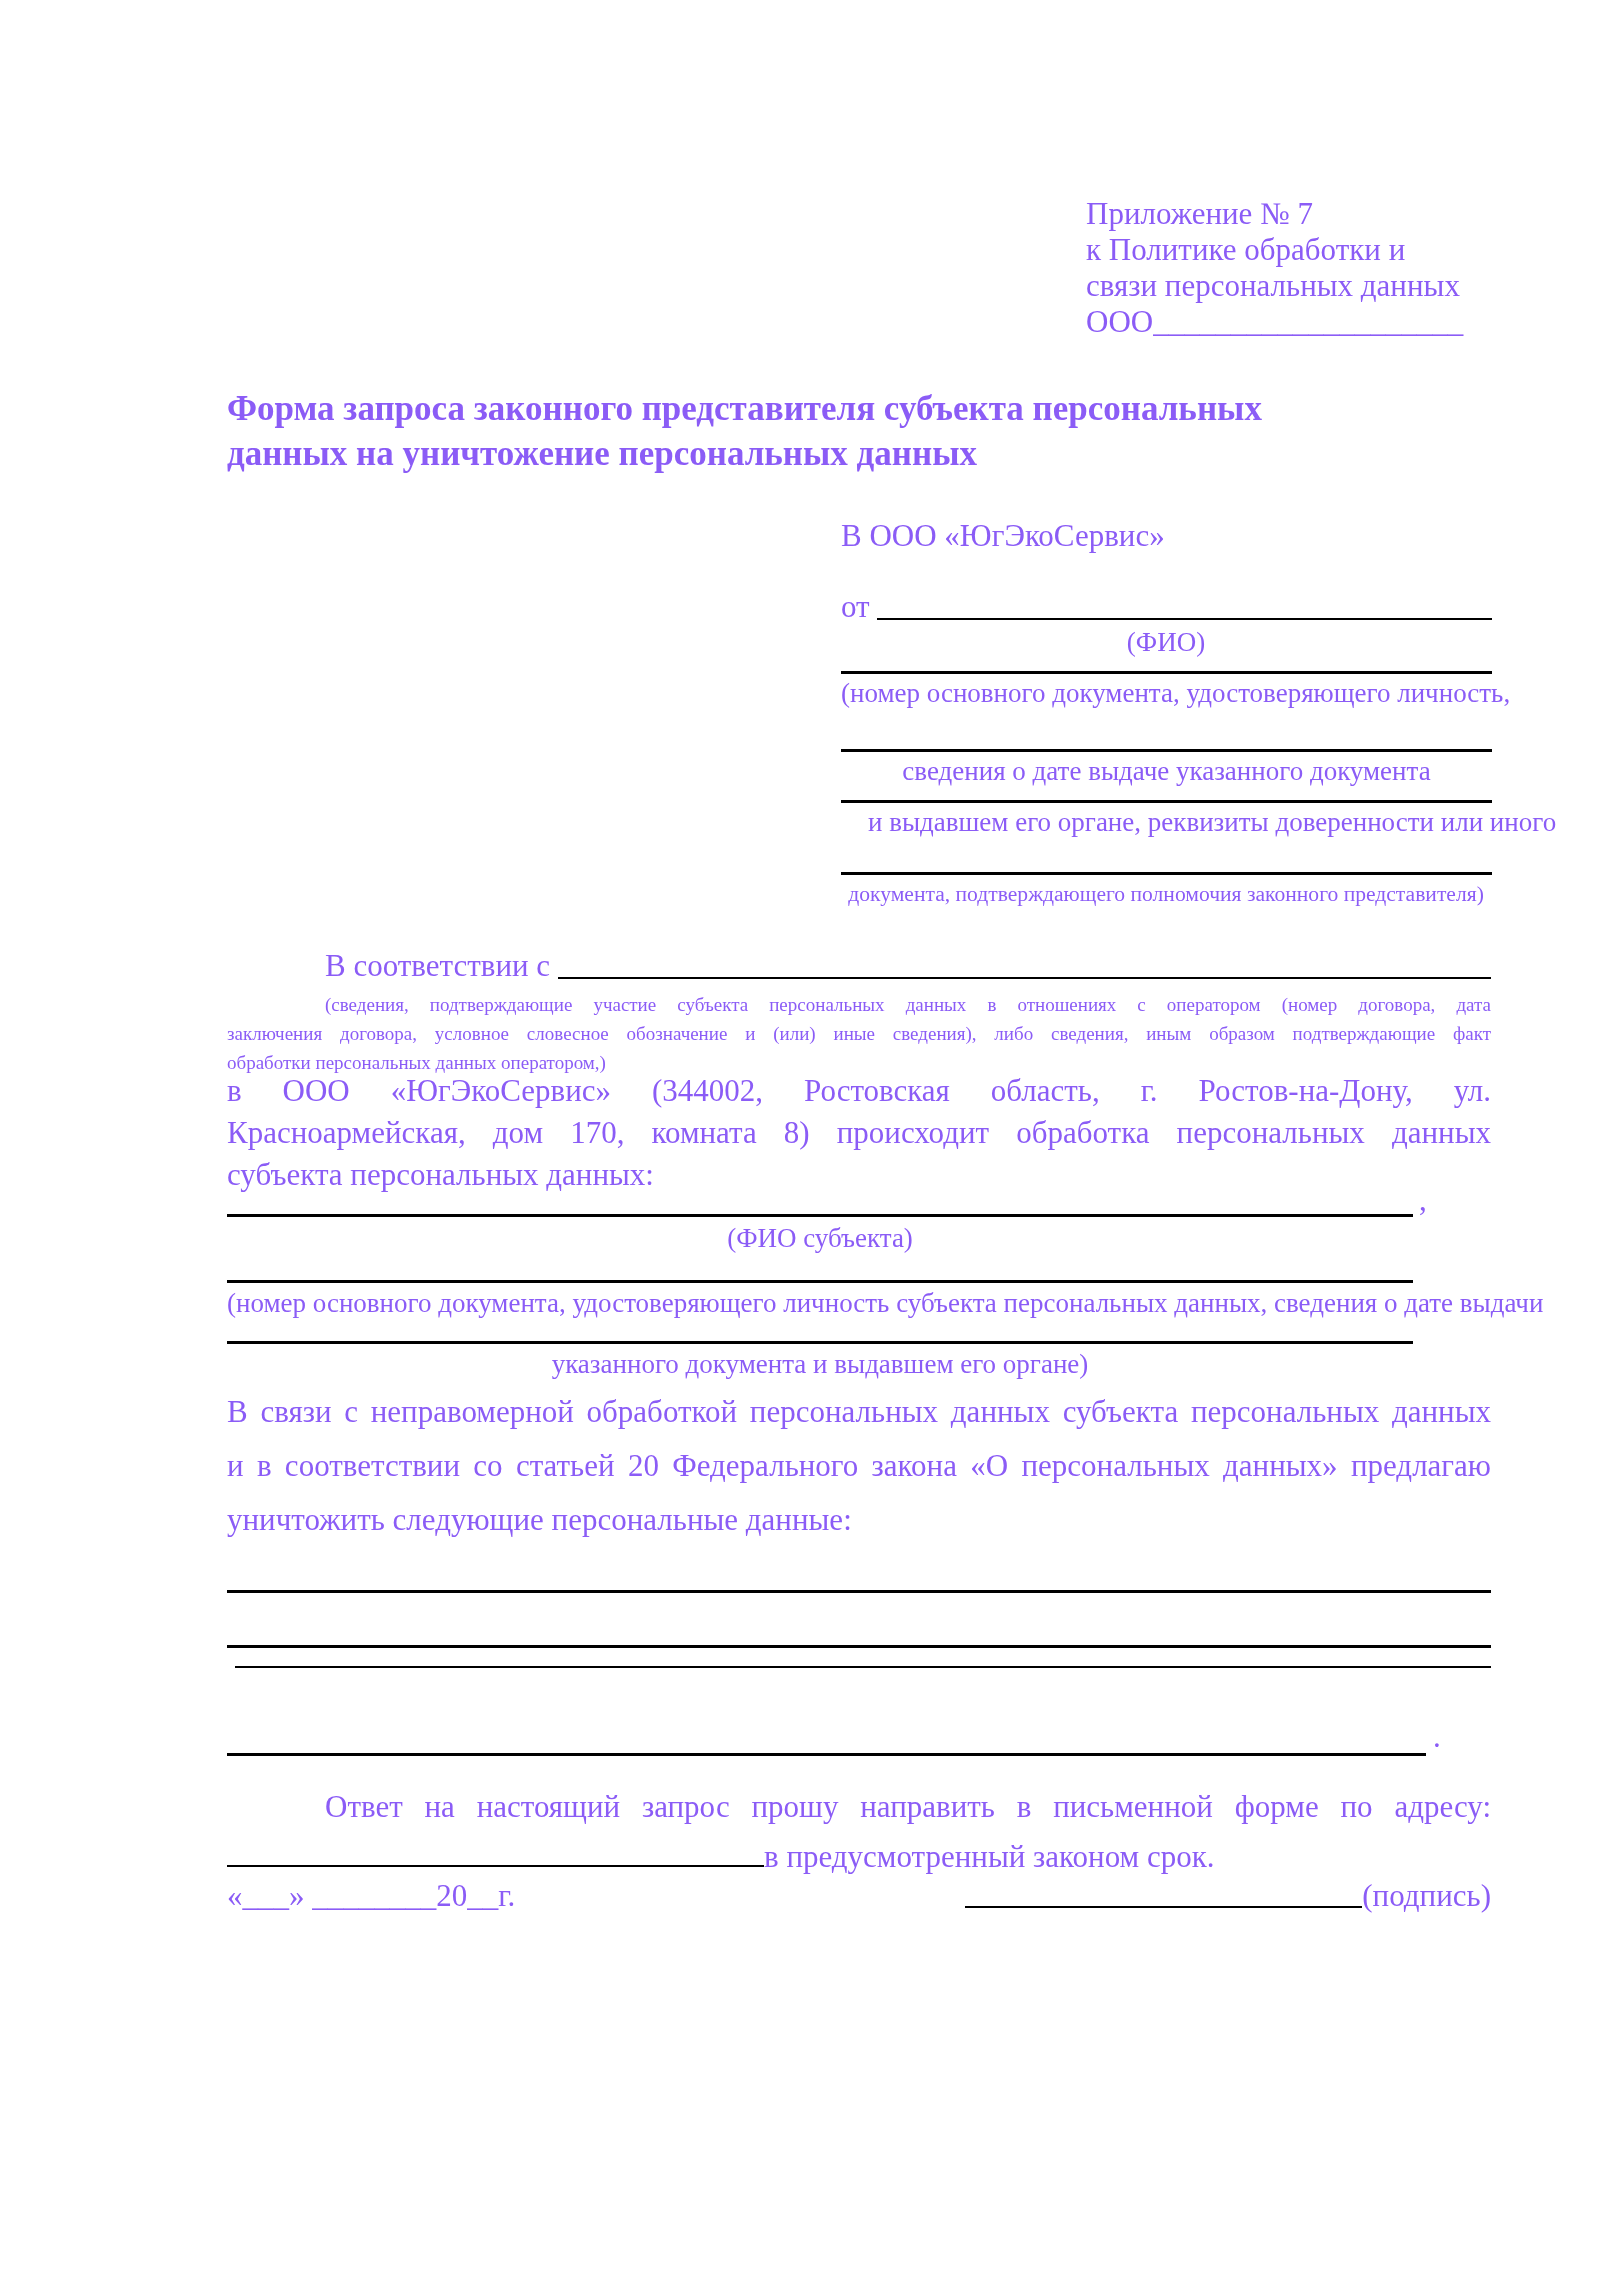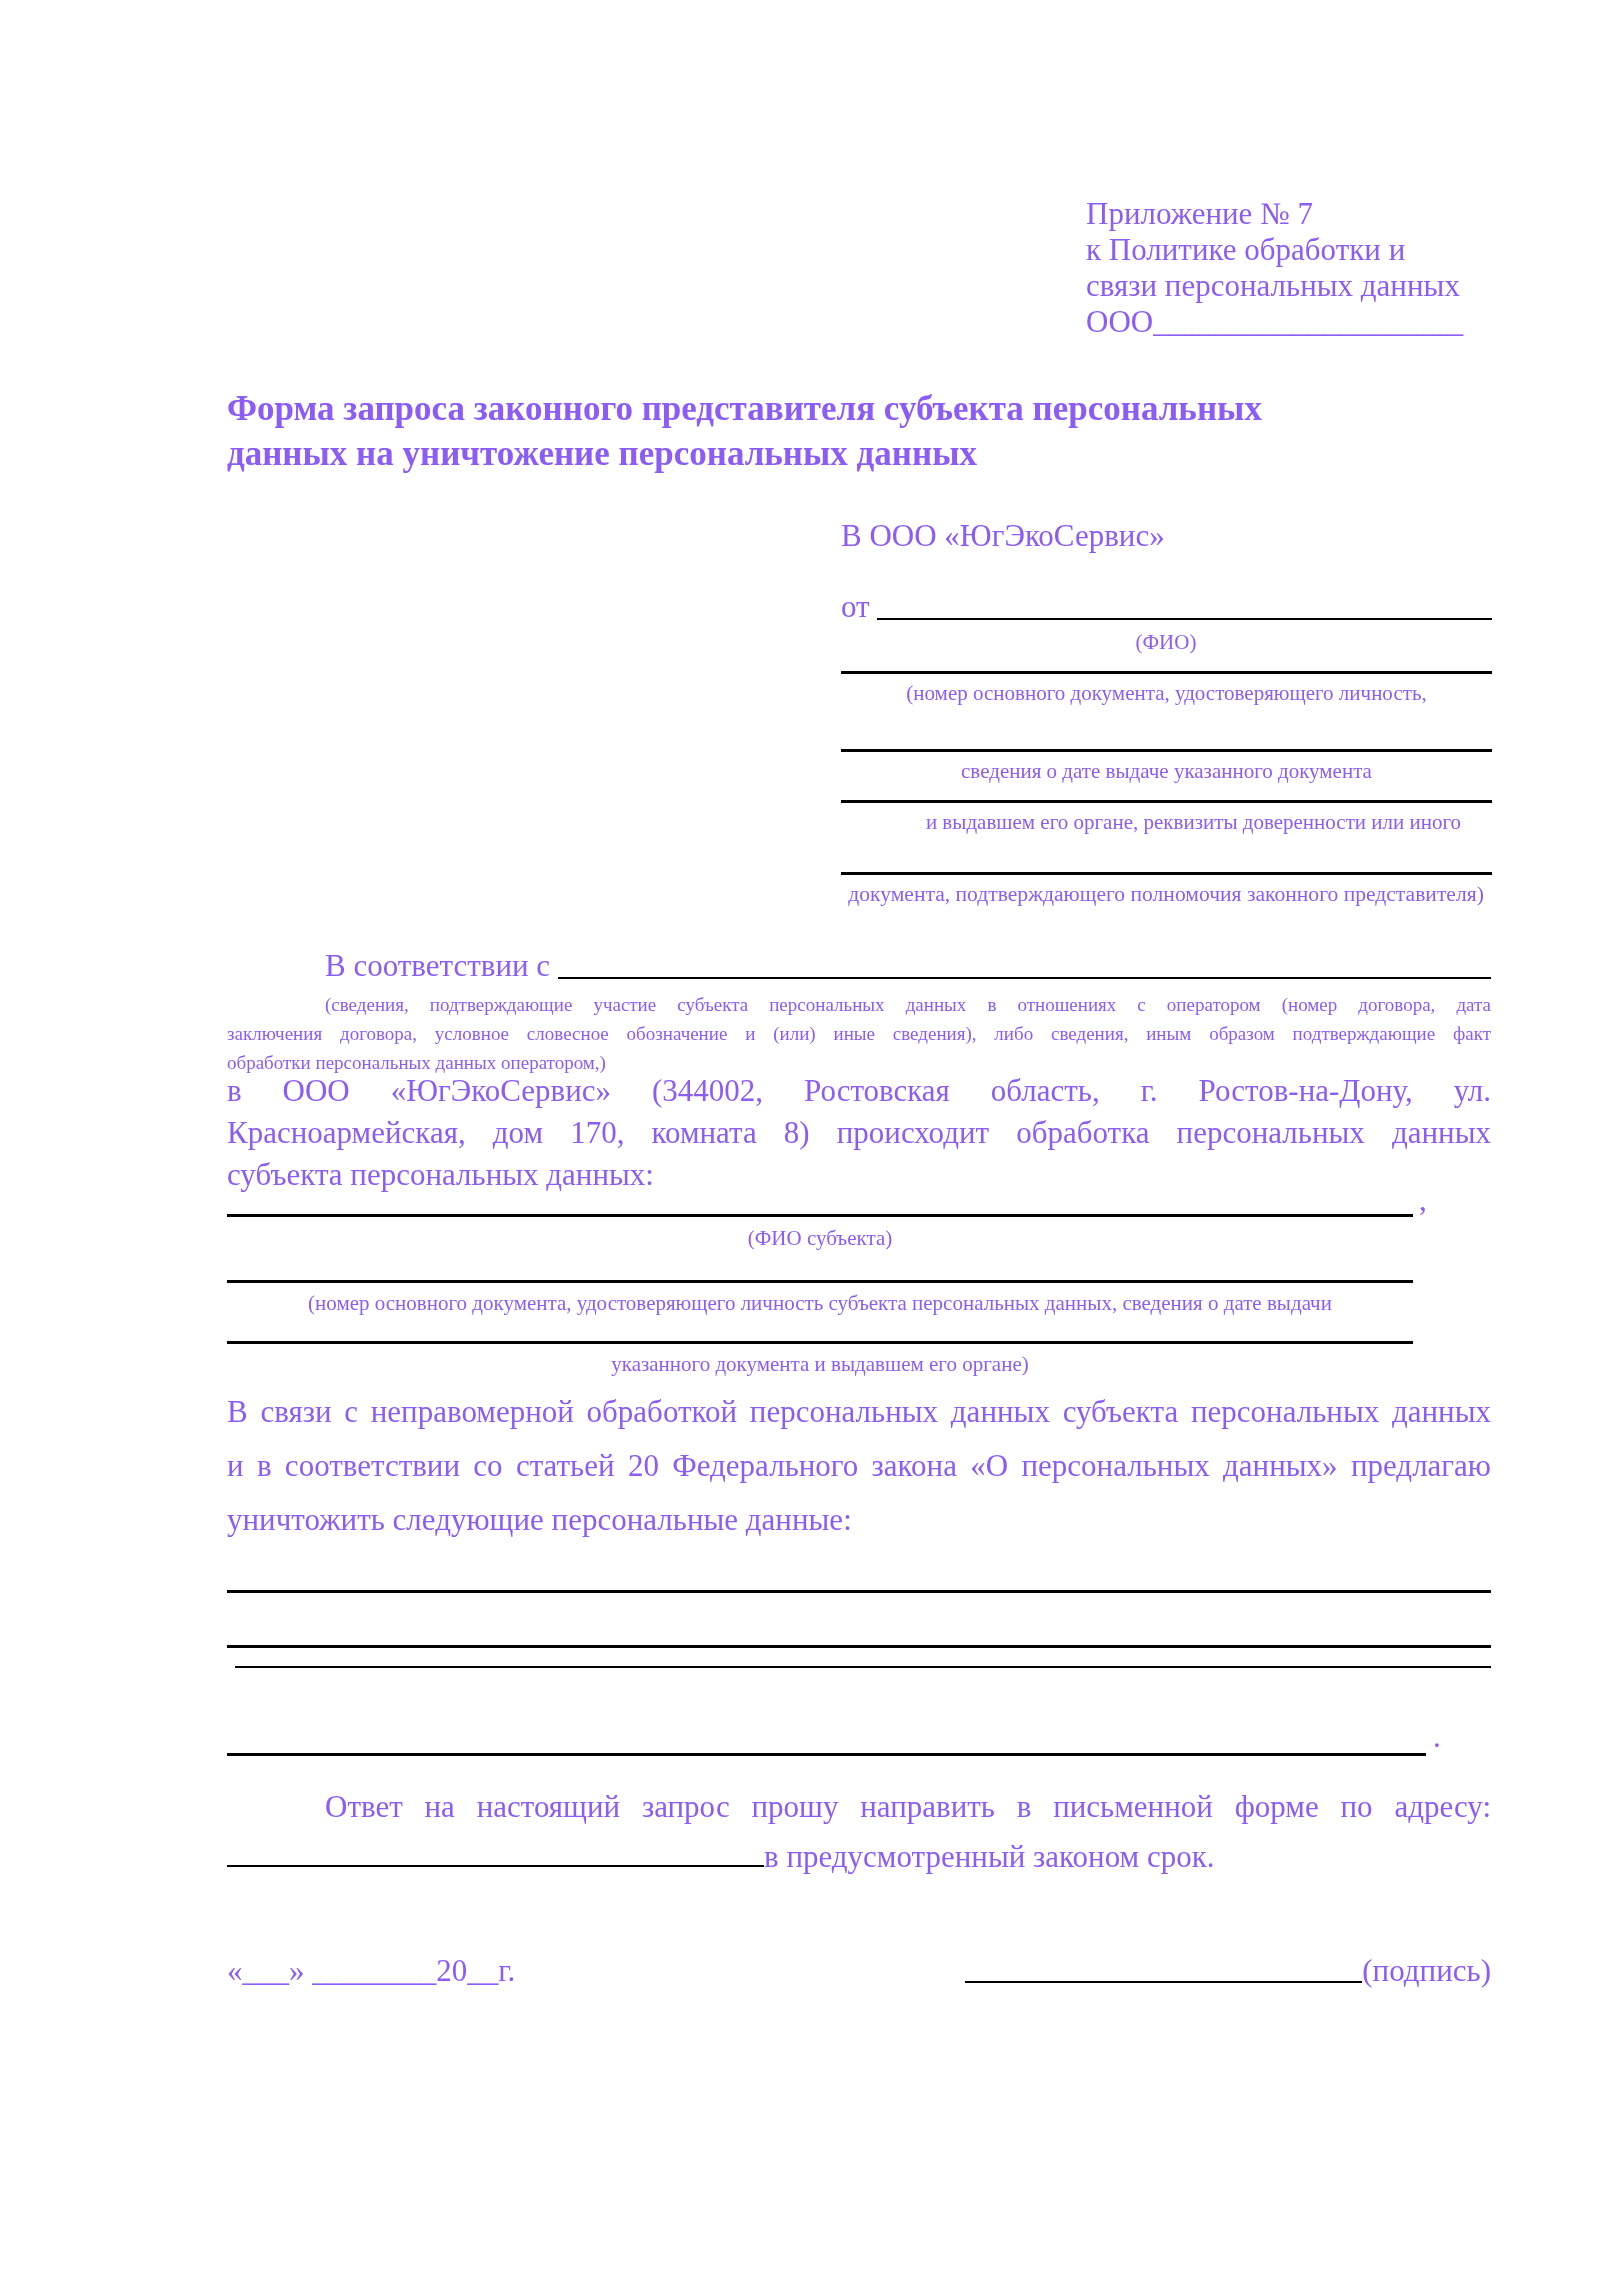--- a/index.html
+++ b/index.html
@@ -10,21 +10,21 @@
     margin: 0 auto;
     background: #ffffff;
     color: #8b5cf6;
     font-family: "Liberation Serif", "DejaVu Serif", serif;
     font-size: 31px;
     overflow: hidden;
   }
   .abs { position: absolute; }
   .rule { height: 0; border-top: 3.9px solid #000; }
   .cap {
-    font-size: 21px;
+    font-size: 27px;
     line-height: 26.5px;
     text-align: center;
     white-space: nowrap;
   }
   .row { display: flex; align-items: flex-end; line-height: 45px; }
   .row .label { white-space: nowrap; }
   .fill {
     flex: 1 1 auto;
     height: 0;
     border-bottom: 2.9px solid #000;
@@ -121,21 +121,21 @@
   <div class="abs rule" style="left:227px; top:1753px; width:1199px;"></div>
   <div class="abs" style="left:1433px; top:1719px;">.</div>
 
   <div class="abs jl" style="left:227px; top:1784px; width:1264px; line-height:45px; text-indent:98px;">Ответ на настоящий запрос прошу направить в письменной форме по адресу:</div>
 
   <div class="abs row" style="left:227px; top:1837px; width:1264px; line-height:39px;">
     <span class="fill" style="flex:0 0 537px; margin-left:0;"></span>
     <span class="label">в предусмотренный законом срок.</span>
   </div>
 
-  <div class="abs" style="left:227px; top:1949px; width:1264px; display:flex; justify-content:space-between; align-items:center; line-height:43px;">
+  <div class="abs" style="left:227px; top:1874px; width:1264px; display:flex; justify-content:space-between; align-items:center; line-height:43px;">
     <span>«___» ________20__г.</span>
     <span style="display:flex; align-items:flex-end;">
       <span class="fill" style="flex:0 0 397px; margin-left:0;"></span>
       <span>(подпись)</span>
     </span>
   </div>
 
 </div>
 
 

